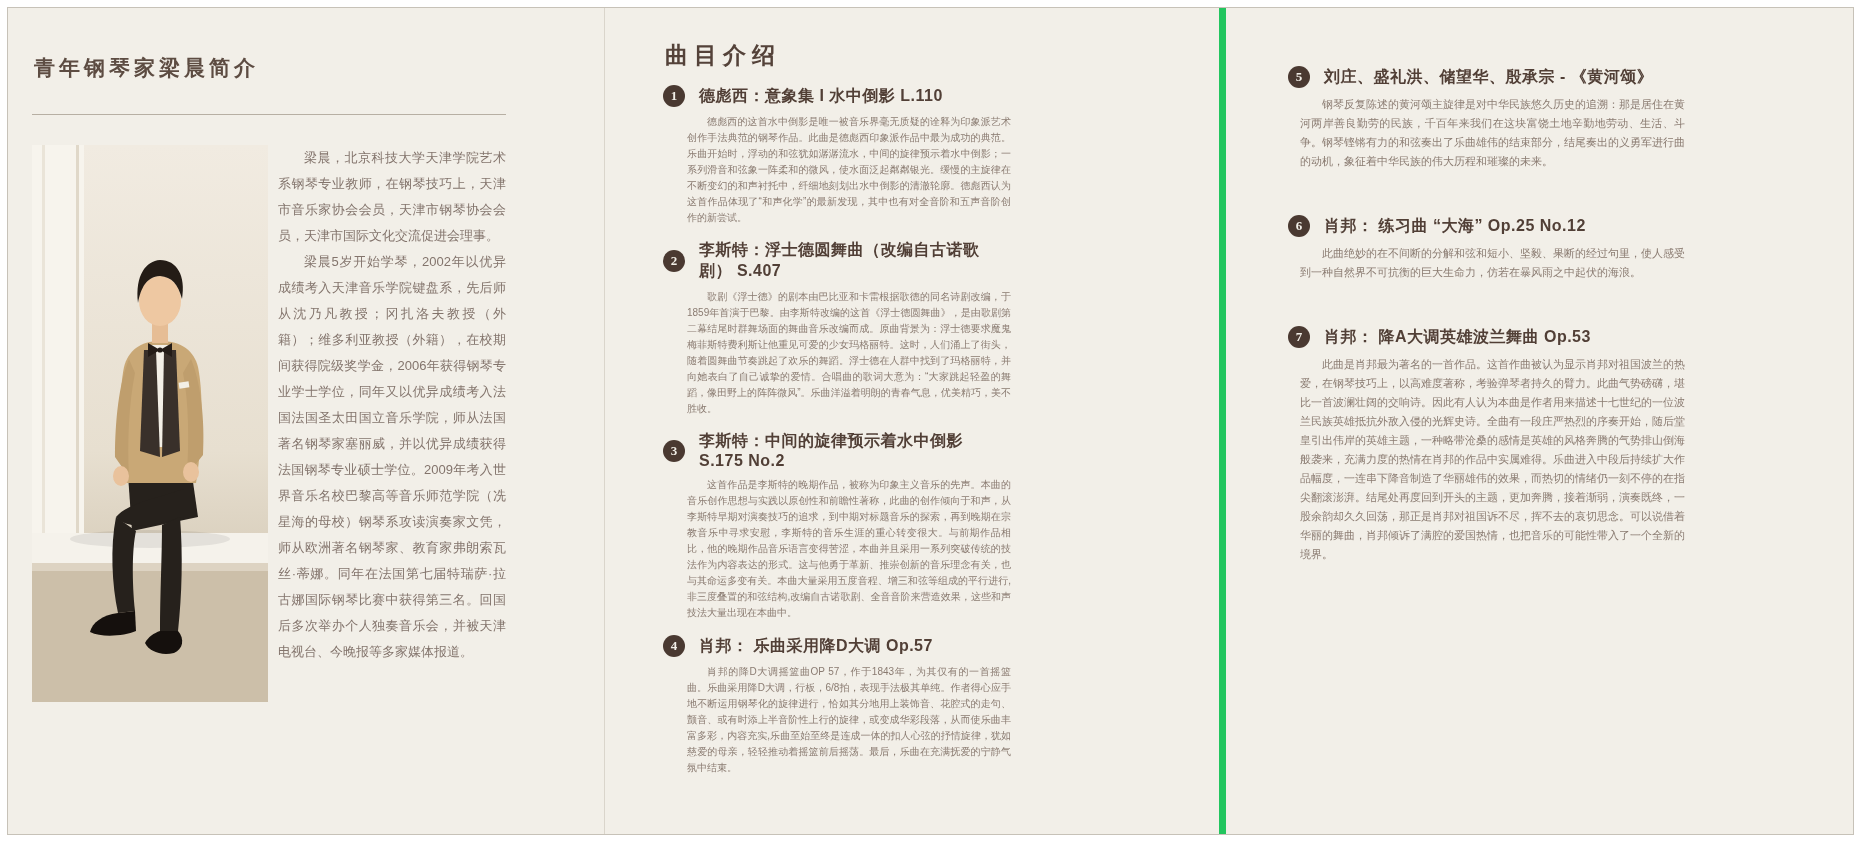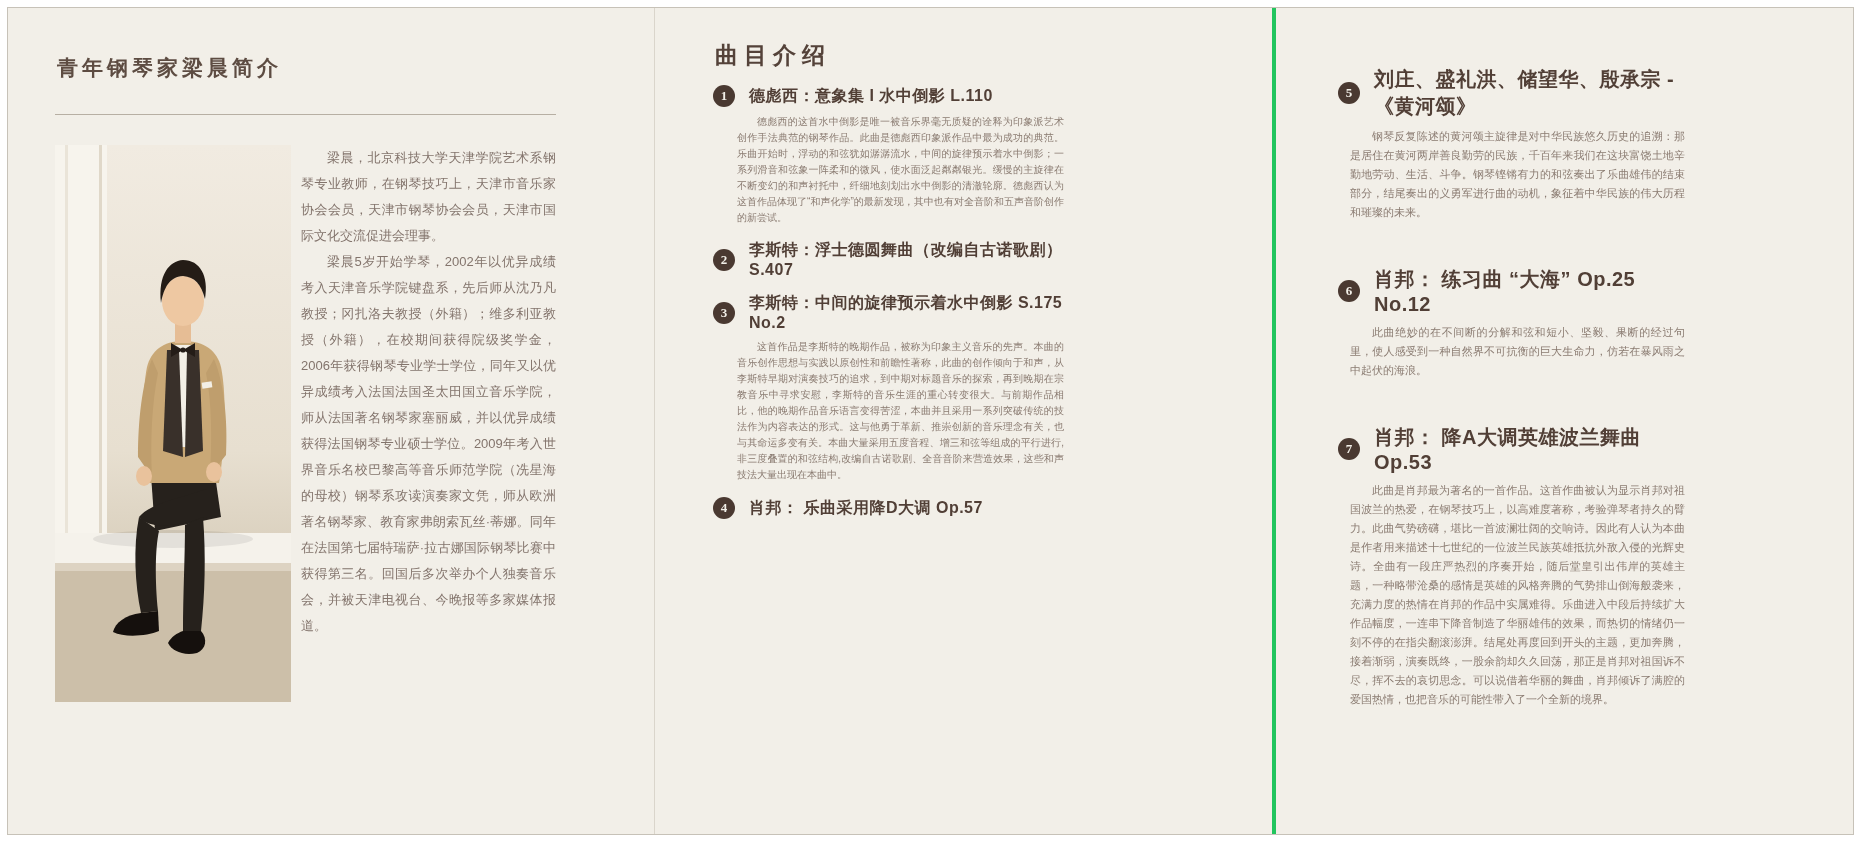--- a/index.html
+++ b/index.html
@@ -1,22 +1,22 @@
 <!DOCTYPE html>
 <html lang="zh"><head>
 <meta charset="utf-8">
 <style>
   html,body{margin:0;padding:0;background:#ffffff;}
   .stage{position:relative;width:1861px;height:842px;background:#ffffff;overflow:hidden;
          font-family:"Liberation Sans","DejaVu Sans",sans-serif;}
   .sheet{position:absolute;left:7px;top:7px;right:7px;bottom:7px;
          background:#f2efe8;border:1px solid #c7c2b8;display:flex;box-sizing:border-box;}
   .col{box-sizing:border-box;height:100%;overflow:hidden;}
-  .col-left{width:647px;border-right:1px solid #dad5cb;padding:30px 98px 0 47px;}
-  .col-mid{width:621px;border-right:4px solid #22c55e;padding:24px 208px 4px 58px;}
+  .col-left{width:597px;border-right:1px solid #dad5cb;padding:30px 98px 0 24px;}
+  .col-mid{width:621px;border-right:7px solid #22c55e;padding:24px 208px 4px 58px;}
   .col-right{flex:1;padding:24px 168px 0 62px;}
 
   
   .bio-title{margin:16px 0 0 2px;font-family:"Liberation Serif","DejaVu Serif",serif;
              font-size:21px;font-weight:600;letter-spacing:4px;color:#5d4c42;}
   .title-rule{margin-top:32px;height:1px;background:#b7afa3;}
   .bio-row{display:flex;margin-top:30px;}
   .photo{flex:none;width:236px;height:557px;margin:0;}
   .photo svg{display:block;}
   .bio-text{flex:1;padding-left:10px;}
@@ -26,21 +26,21 @@
   
   .program-title{margin:8px 0 0 2px;font-family:"Liberation Serif","DejaVu Serif",serif;
                  font-size:23px;font-weight:600;letter-spacing:6px;color:#544239;}
   .item{margin-top:14px;}
   .col-right .item{margin-top:44px;}
   .col-right .item:first-of-type{margin-top:34px;}
   .item-head{display:flex;align-items:center;gap:14px;margin-bottom:7px;}
   .num{flex:none;width:22px;height:22px;border-radius:50%;background:#4a3931;color:#f2efe8;
        display:flex;align-items:center;justify-content:center;
        font-size:13px;font-weight:bold;font-family:"Liberation Serif","DejaVu Serif",serif;}
-  .item-title{margin:0;font-size:20px;font-weight:bold;color:#50three;color:#513f36;letter-spacing:.5px;}
+  .item-title{margin:0;font-size:16px;font-weight:bold;color:#50three;color:#513f36;letter-spacing:.5px;}
   .item-body{margin:0 0 0 24px;text-indent:2em;text-align:justify;color:#8a7b71;}
   .col-mid .item-body{font-size:10px;line-height:16px;}
   .col-mid .item-title{font-size:16px;}
   .col-right .item-body{margin-left:12px;font-size:11px;line-height:19px;}
 </style>
 </head>
 <body>
 
 <div class="stage">
   <div class="sheet">
@@ -105,35 +105,37 @@
           <h3 class="item-title">德彪西：意象集 I 水中倒影  L.110</h3>
         </div>
         <p class="item-body">德彪西的这首水中倒影是唯一被音乐界毫无质疑的诠释为印象派艺术创作手法典范的钢琴作品。此曲是德彪西印象派作品中最为成功的典范。乐曲开始时，浮动的和弦犹如潺潺流水，中间的旋律预示着水中倒影；一系列滑音和弦象一阵柔和的微风，使水面泛起粼粼银光。缓慢的主旋律在不断变幻的和声衬托中，纤细地刻划出水中倒影的清澈轮廓。德彪西认为这首作品体现了“和声化学”的最新发现，其中也有对全音阶和五声音阶创作的新尝试。</p>
       </article>
 
       <article class="item">
         <div class="item-head">
           <span class="num">2</span>
           <h3 class="item-title">李斯特：浮士德圆舞曲（改编自古诺歌剧） S.407</h3>
         </div>
+        <p class="item-body">歌剧《浮士德》的剧本由巴比亚和卡雷根据歌德的同名诗剧改编，于1859年首演于巴黎。由李斯特改编的这首《浮士德圆舞曲》，是由歌剧第二幕结尾时群舞场面的舞曲音乐改编而成。原曲背景为：浮士德要求魔鬼梅菲斯特费利斯让他重见可爱的少女玛格丽特。这时，人们涌上了街头，随着圆舞曲节奏跳起了欢乐的舞蹈。浮士德在人群中找到了玛格丽特，并向她表白了自己诚挚的爱情。合唱曲的歌词大意为：“大家跳起轻盈的舞蹈，像田野上的阵阵微风”。乐曲洋溢着明朗的青春气息，优美精巧，美不胜收。</p>
       </article>
 
       <article class="item">
         <div class="item-head">
           <span class="num">3</span>
           <h3 class="item-title">李斯特：中间的旋律预示着水中倒影  S.175 No.2</h3>
         </div>
         <p class="item-body">这首作品是李斯特的晚期作品，被称为印象主义音乐的先声。本曲的音乐创作思想与实践以原创性和前瞻性著称，此曲的创作倾向于和声，从李斯特早期对演奏技巧的追求，到中期对标题音乐的探索，再到晚期在宗教音乐中寻求安慰，李斯特的音乐生涯的重心转变很大。与前期作品相比，他的晚期作品音乐语言变得苦涩，本曲并且采用一系列突破传统的技法作为内容表达的形式。这与他勇于革新、推崇创新的音乐理念有关，也与其命运多变有关。本曲大量采用五度音程、增三和弦等组成的平行进行,非三度叠置的和弦结构,改编自古诺歌剧、全音音阶来营造效果，这些和声技法大量出现在本曲中。</p>
       </article>
 
       <article class="item">
         <div class="item-head">
           <span class="num">4</span>
           <h3 class="item-title">肖邦： 乐曲采用降D大调  Op.57</h3>
         </div>
+        <p class="item-body">肖邦的降D大调摇篮曲OP 57，作于1843年，为其仅有的一首摇篮曲。乐曲采用降D大调，行板，6/8拍，表现手法极其单纯。作者得心应手地不断运用钢琴化的旋律进行，恰如其分地用上装饰音、花腔式的走句、颤音、或有时添上半音阶性上行的旋律，或变成华彩段落，从而使乐曲丰富多彩，内容充实,乐曲至始至终是连成一体的扣人心弦的抒情旋律，犹如慈爱的母亲，轻轻推动着摇篮前后摇荡。最后，乐曲在充满抚爱的宁静气氛中结束。</p>
       </article>
     </section>
 
     <section class="col col-right">
       <article class="item">
         <div class="item-head">
           <span class="num">5</span>
           <h3 class="item-title">刘庄、盛礼洪、储望华、殷承宗 - 《黄河颂》</h3>
         </div>
         <p class="item-body">钢琴反复陈述的黄河颂主旋律是对中华民族悠久历史的追溯：那是居住在黄河两岸善良勤劳的民族，千百年来我们在这块富饶土地辛勤地劳动、生活、斗争。钢琴铿锵有力的和弦奏出了乐曲雄伟的结束部分，结尾奏出的义勇军进行曲的动机，象征着中华民族的伟大历程和璀璨的未来。</p>

